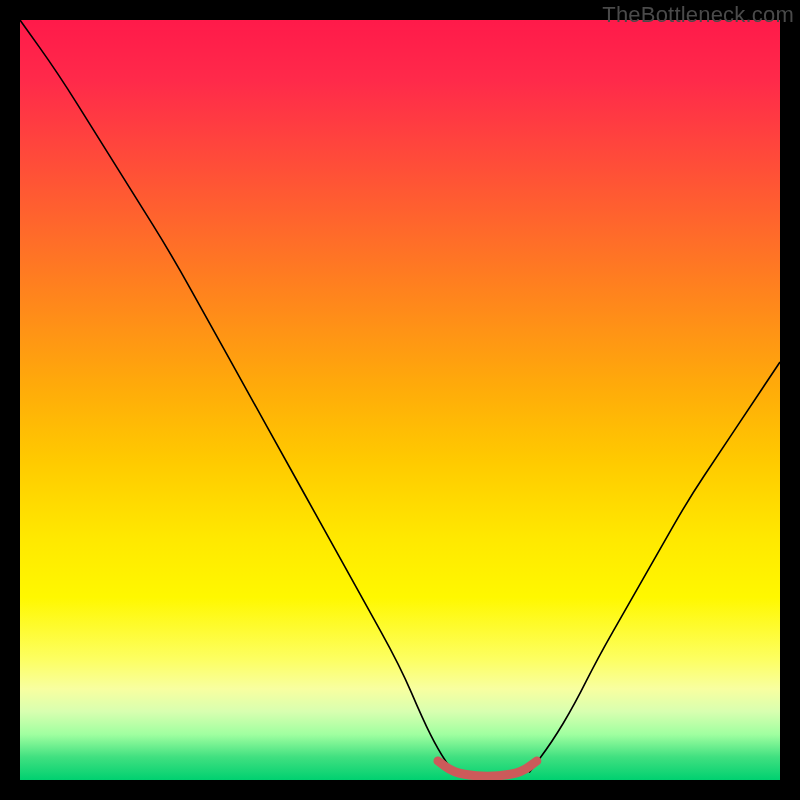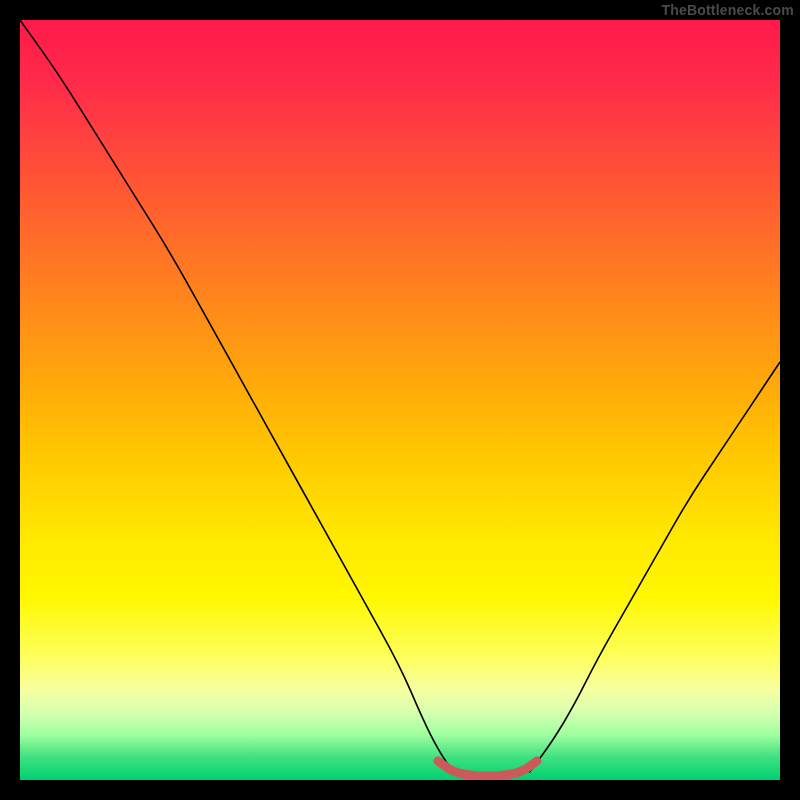--- a/index.html
+++ b/index.html
@@ -46,22 +46,22 @@
       #a0ffa0 94%,
       #40e080 97%,
       #00d070 100%
     );
   }
   .watermark {
     position: absolute;
     top: 2px;
     right: 6px;
     color: #4a4a4a;
-    font-size: 14px;
-    font-weight: 700;
+    font-size: 22px;
+    font-weight: 400;
     letter-spacing: 0.2px;
     z-index: 10;
   }
   svg.curves {
     position: absolute;
     left: 0;
     top: 0;
     width: 100%;
     height: 100%;
     z-index: 5;

